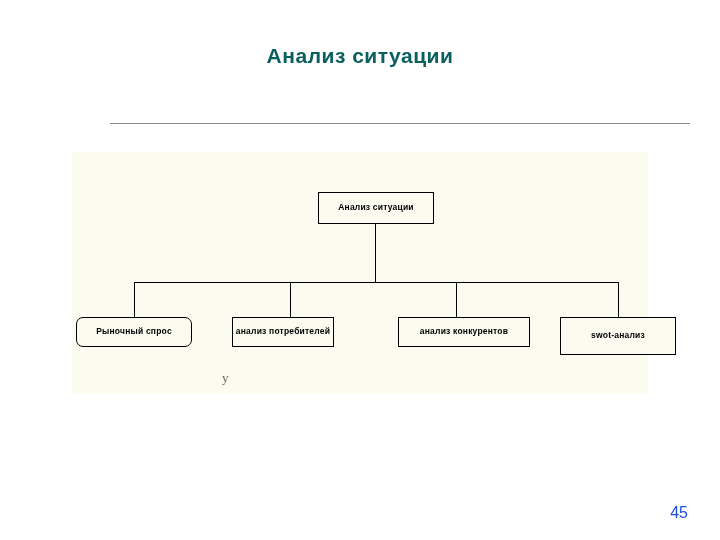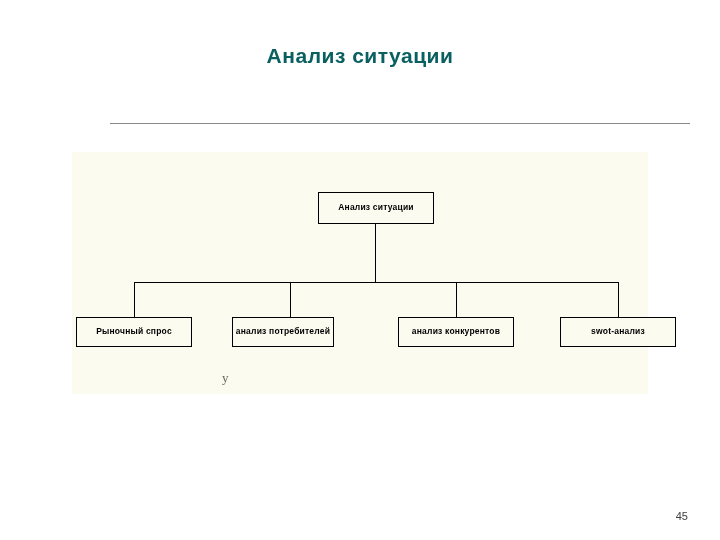--- a/index.html
+++ b/index.html
@@ -63,24 +63,24 @@
 
   
   #node-root {
     left: 246px;
     top: 40px;
     width: 116px;
     height: 32px;
   }
 
   
-  #node-child-0 { left: 4px;   top: 165px; width: 116px; height: 30px; }
+  #node-child-0 { left: 4px;   top: 165px; width: 116px; height: 30px; border-radius: 7px; }
   #node-child-1 { left: 160px; top: 165px; width: 102px; height: 30px; }
-  #node-child-2 { left: 326px; top: 165px; width: 116px; height: 30px; }
-  #node-child-3 { left: 488px; top: 165px; width: 116px; height: 30px; }
+  #node-child-2 { left: 326px; top: 165px; width: 132px; height: 30px; }
+  #node-child-3 { left: 488px; top: 165px; width: 116px; height: 38px; }
 
   
   .conn {
     position: absolute;
     background: #000000;
   }
   
   #conn-root-stem { left: 303px; top: 72px; width: 1px; height: 58px; }
   
   #conn-bus { left: 62px; top: 130px; width: 485px; height: 1px; }
@@ -96,22 +96,22 @@
     top: 218px;
     font-size: 13px;
     color: #6b6b5a;
     font-family: "Liberation Serif", serif;
   }
 
   #page-number {
     position: absolute;
     right: 32px;
     bottom: 18px;
-    font-size: 11px;
-    color: #404040;
+    font-size: 16px;
+    color: #1d4ed8;
   }
 </style>
 </head>
 <body>
 
 <div id="slide-title">Анализ ситуации</div>
 <div id="title-rule"></div>
 
 <div id="diagram-canvas">
 

